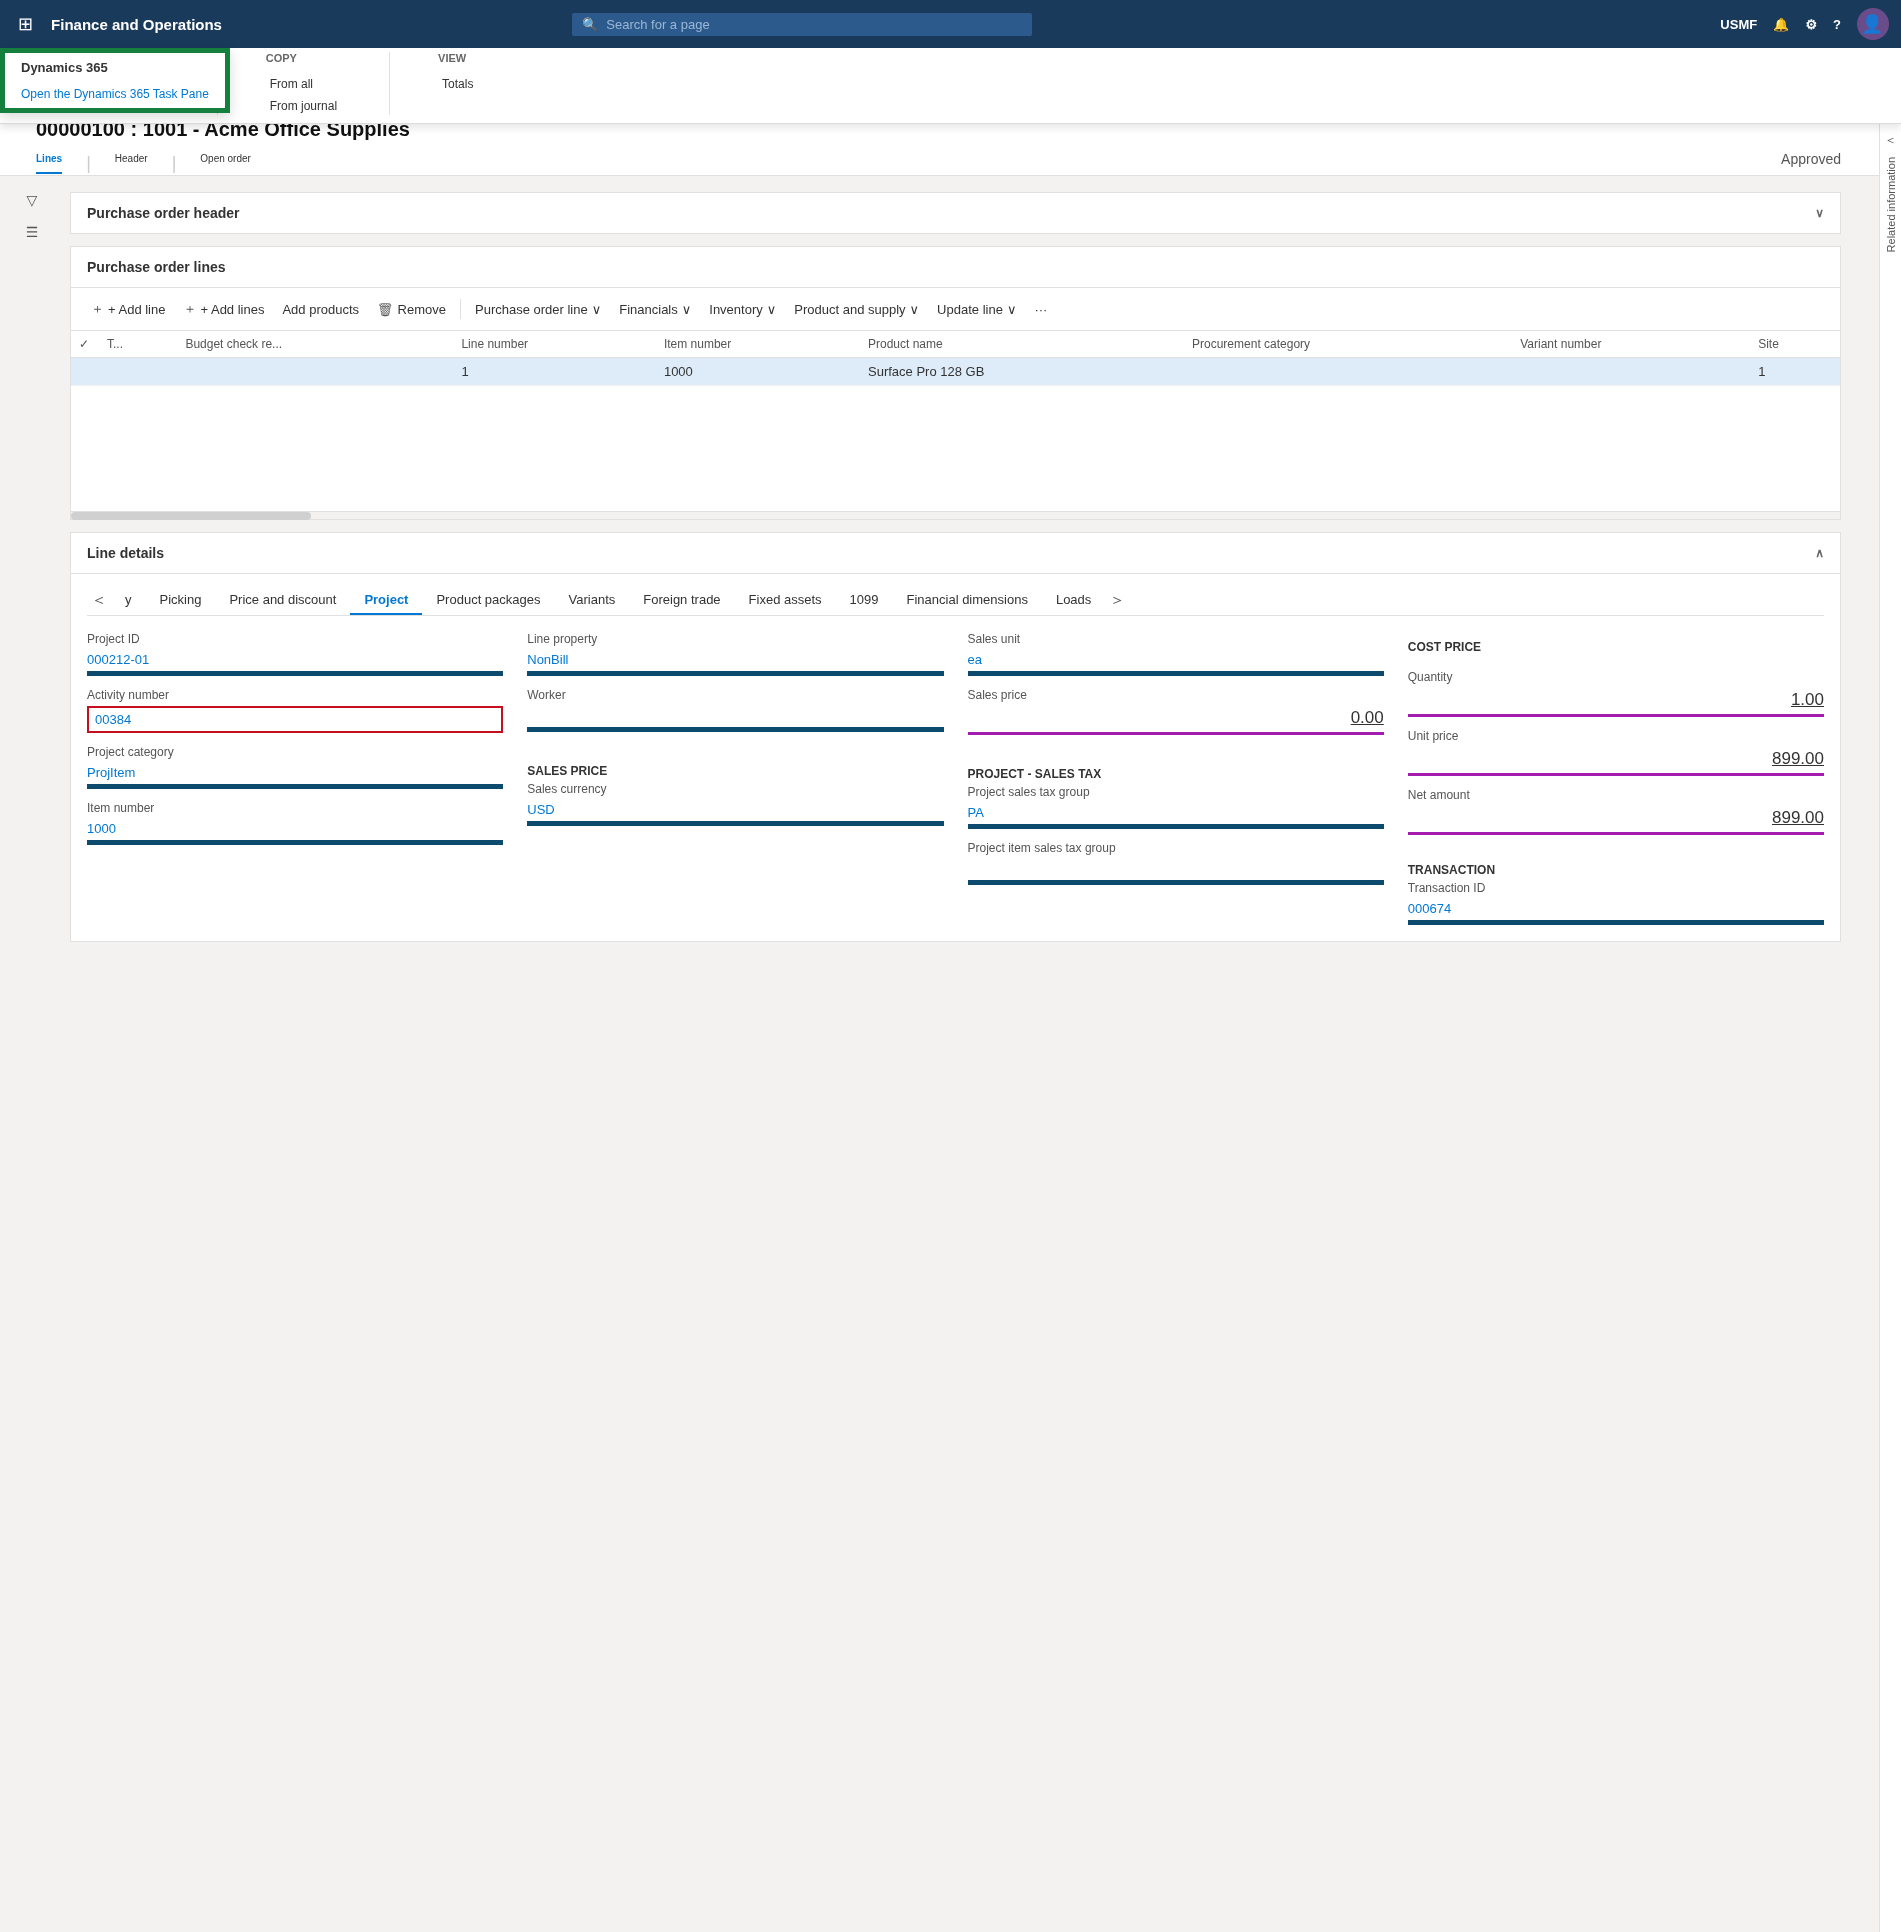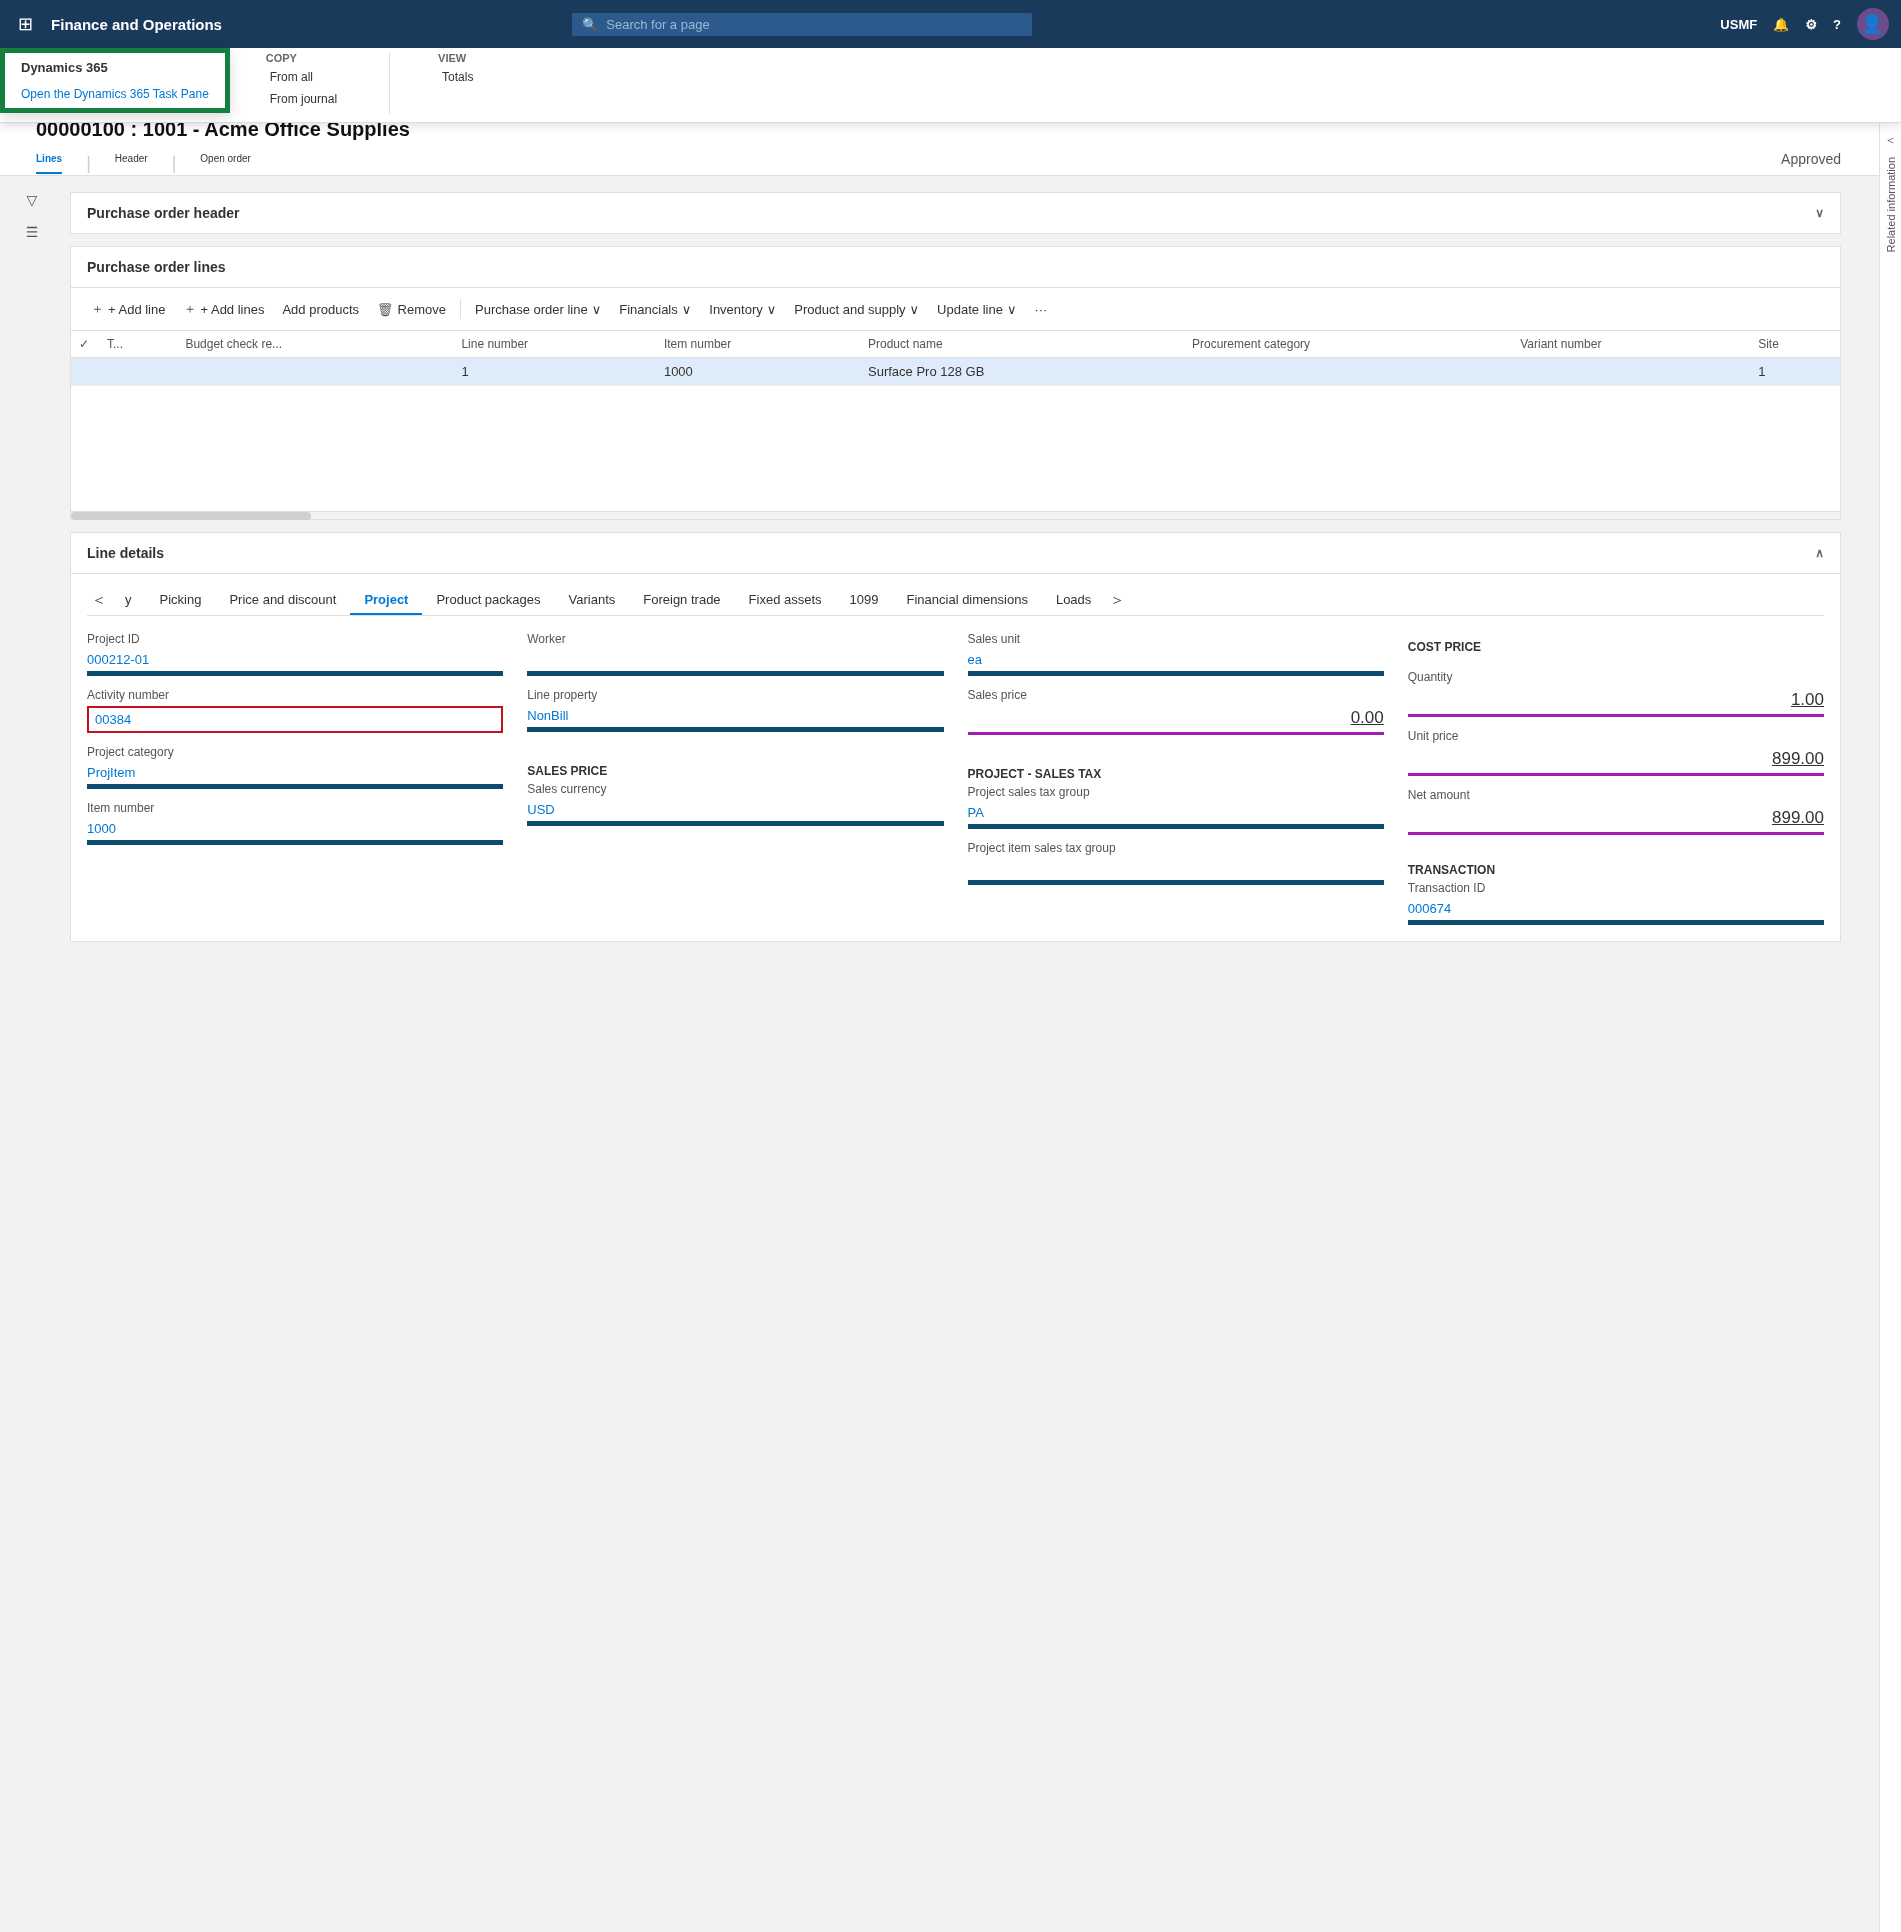--- a/index.html
+++ b/index.html
@@ -164,21 +164,21 @@
       right: 0;
       background: white;
       border-bottom: 1px solid #ddd;
       box-shadow: 0 4px 8px rgba(0,0,0,0.1);
       z-index: 99;
       display: flex;
       padding: 8px 60px;
       gap: 40px;
     }
     .rd-section { display: flex; flex-direction: column; gap: 4px; }
-    .rd-section-title { font-size: 11px; color: #666; text-transform: uppercase; font-weight: 600; margin-bottom: 0; }
+    .rd-section-title { font-size: 11px; color: #666; text-transform: uppercase; font-weight: 600; margin-bottom: 7px; }
     .rd-item { font-size: 12px; color: #333; cursor: pointer; padding: 2px 4px; }
     .rd-separator { width: 1px; background: #e0e0e0; margin: 0 8px; }
     .page-label { font-size: 11px; color: #0078d4; text-transform: uppercase; font-weight: 600; letter-spacing: 0.5px; }
     .page-title { font-size: 20px; font-weight: 600; color: #111; margin: 2px 0 10px; }
     .page-tabs { display: flex; align-items: center; gap: 24px; }
     .page-tab {
       font-size: 10px;
       color: #333;
       cursor: pointer;
       padding-bottom: 8px;
@@ -580,26 +580,26 @@
             <div class="form-value">ProjItem</div>
           </div>
           <div class="form-field">
             <div class="form-label">Item number</div>
             <div class="form-value">1000</div>
           </div>
         </div>
 
         <div style="display:flex;flex-direction:column;gap:12px;">
           <div class="form-field">
+            <div class="form-label">Line property</div>
+            <div class="form-value">NonBill</div>
+          </div>
+          <div class="form-field">
             <div class="form-label">Worker</div>
             <div class="form-value">&nbsp;</div>
-          </div>
-          <div class="form-field">
-            <div class="form-label">Line property</div>
-            <div class="form-value">NonBill</div>
           </div>
           <div style="margin-top:12px;">
             <div class="form-section-title">SALES PRICE</div>
             <div class="form-field">
               <div class="form-label">Sales currency</div>
               <div class="form-value">USD</div>
             </div>
           </div>
         </div>
 

